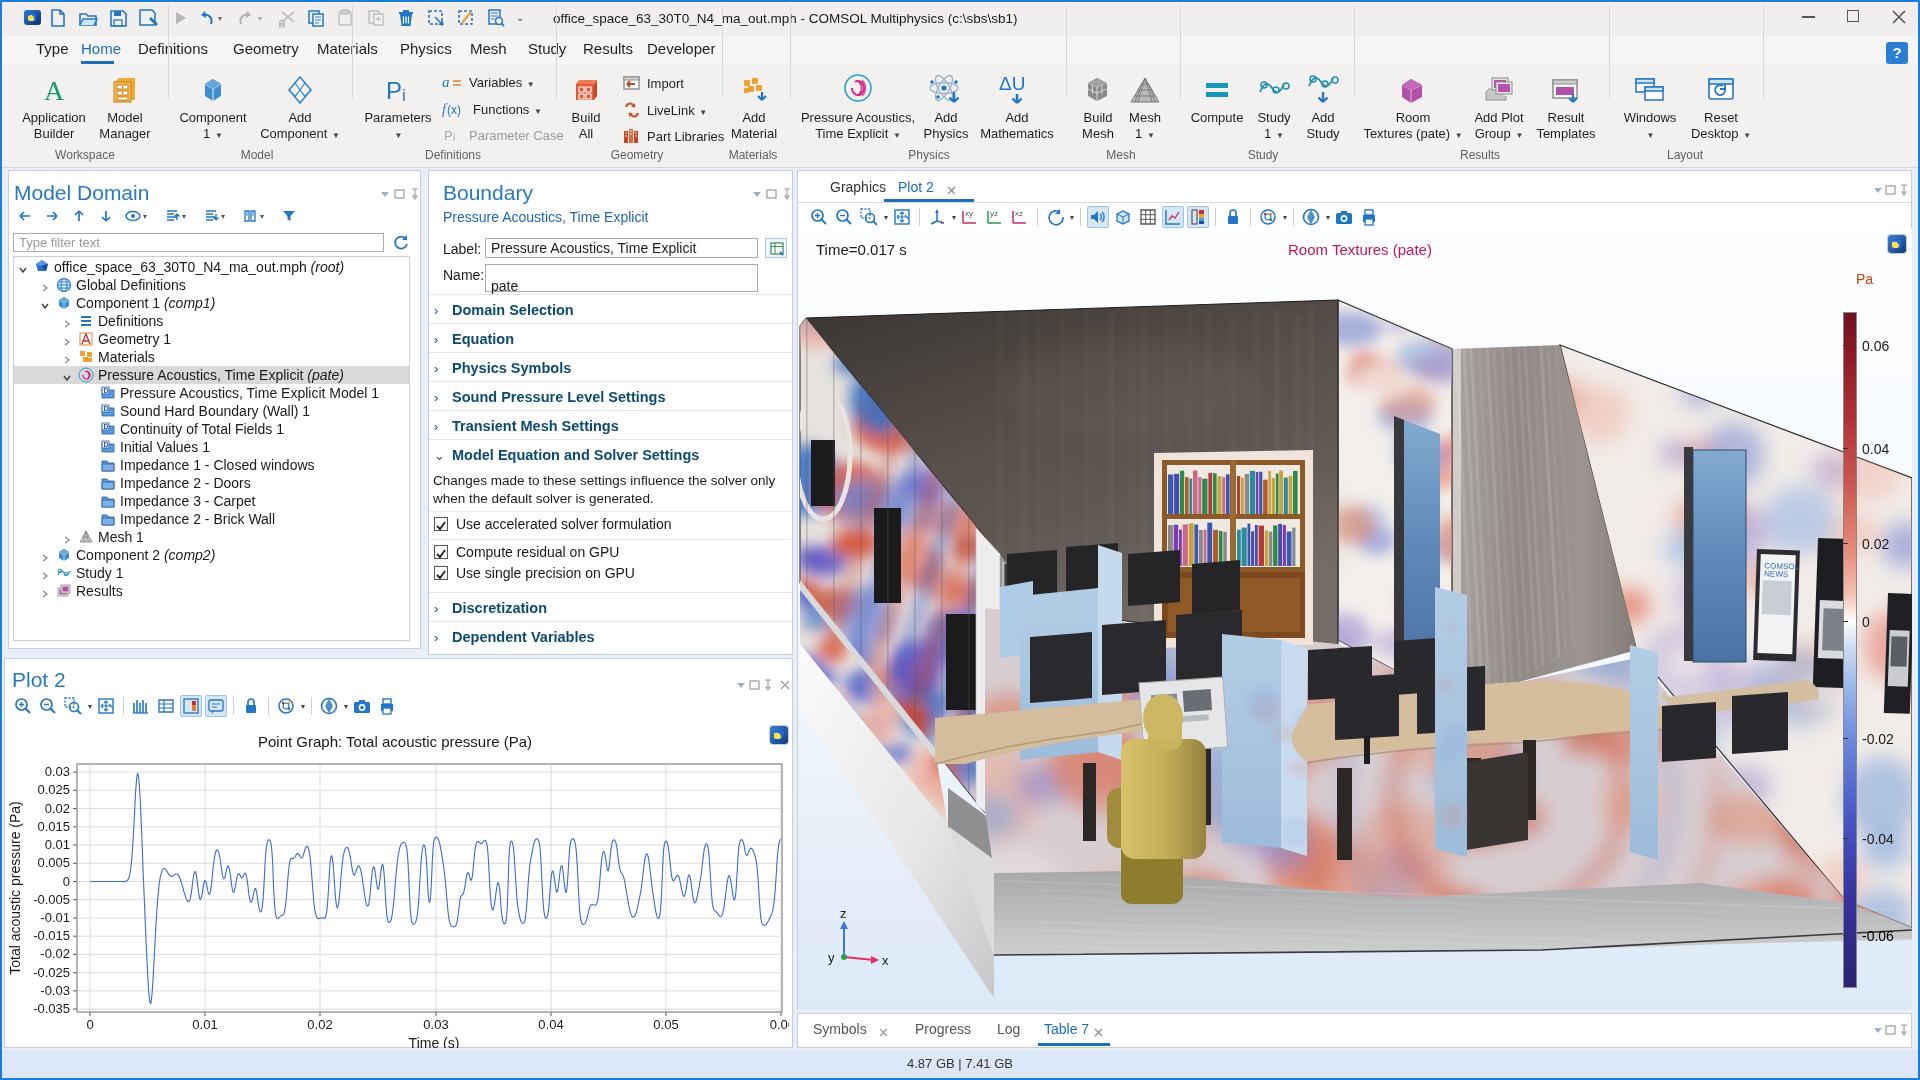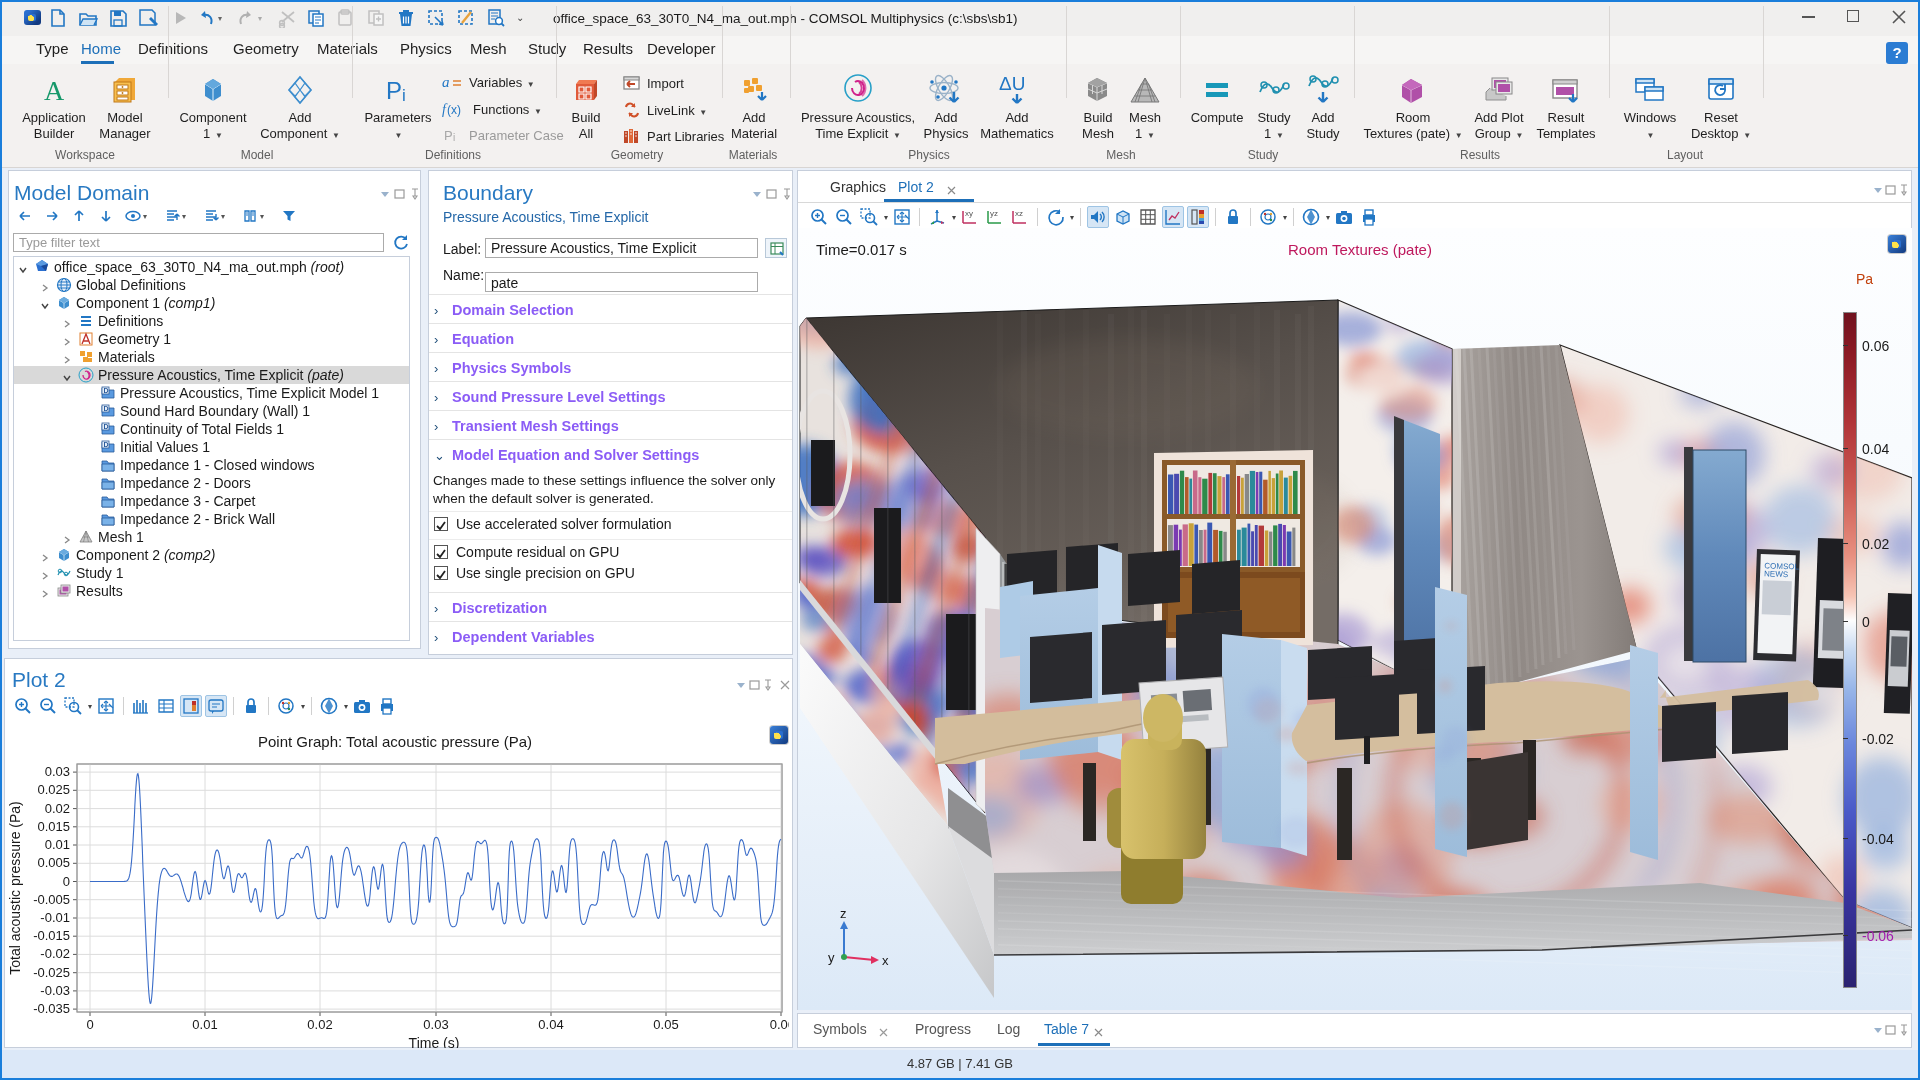--- a/index.html
+++ b/index.html
@@ -13,21 +13,21 @@
 .rbtn{position:absolute;text-align:center;font-size:13px;color:#1f1f1f;line-height:16px}
 .rbtn .ic{height:36px;display:flex;align-items:center;justify-content:center;margin-bottom:2px}
 .panel{position:absolute;background:#fff;border:1px solid #c6cedb}
 .ptitle{font-size:21px;color:#2879c2}
 .toolrow{position:absolute;display:flex;align-items:center;gap:3px}
 .ti{width:22px;height:22px;display:flex;align-items:center;justify-content:center}
 .ti.on{background:#d6e6f5;border:1px solid #9ec4e4;border-radius:2px}
 .tsep{width:1px;height:18px;background:#d0d0d0;margin:0 3px}
 .caret{font-size:8px;color:#444;margin-left:1px}
 .treerow{position:absolute;left:0;right:0;height:18px;font-size:14px;color:#1a1a1a;white-space:nowrap}
-.sechead{font-size:14.5px;font-weight:bold;color:#8b5cf6}
+.sechead{font-size:14.5px;font-weight:bold;color:#0c4a6e}
 .chev{color:#1f4e79;font-size:11px;font-weight:normal}
 </style></head><body>
 <div class="win"></div>
 <div class="titlebar"></div>
 <div class="abs" style="left:24px;top:10px;width:17px;height:15px;border-radius:3px;background:linear-gradient(135deg,#2a6fd0 20%,#123a80 80%)">
     <div class="abs" style="left:4px;top:4px;width:8px;height:7px;border-radius:2px;background:radial-gradient(circle at 35% 65%,#ffe24a 45%,#2a6fd0 50%)"></div>
   </div>
 <div class="abs" style="left:48px;top:8px;width:20px;height:20px"><svg width="20" height="20" viewBox="0 0 20 20">
       <path d="M4 2h8l4 4v12H4z" fill="none" stroke="#2277c4" stroke-width="1.6"></path>
       <path d="M12 2v4h4" fill="none" stroke="#2277c4" stroke-width="1.6"></path>
@@ -560,21 +560,21 @@
     </svg></div>
 <div class="abs" style="left:443px;top:209px;font-size:14px;color:#2467a8">Pressure Acoustics, Time Explicit</div>
 <div class="abs" style="left:443px;top:241px;font-size:14px;color:#1a1a1a">Label:</div>
 <div class="abs" style="left:485px;top:238px;width:273px;height:20px;border:1px solid #ababab;background:#fff;font-size:14px;color:#1a1a1a;padding:1px 5px">Pressure Acoustics, Time Explicit</div>
 <div class="abs" style="left:765px;top:238px;width:22px;height:20px;border:1px solid #b8c8d8;background:#eef4fa"><svg width="22" height="20" viewBox="0 0 22 20">
       <rect x="5" y="4" width="12" height="11" fill="#fff" stroke="#3a8a5a" stroke-width="1.2"></rect>
       <path d="M5 7.5h12M9 4v11" stroke="#3a8a5a"></path>
       <path d="M14 13l3 3" stroke="#2277c4" stroke-width="2"></path>
     </svg></div>
 <div class="abs" style="left:443px;top:267px;font-size:14px;color:#1a1a1a">Name:</div>
-<div class="abs" style="left:485px;top:272px;width:273px;height:20px;border:1px solid #ababab;background:#fff;font-size:14px;color:#1a1a1a;padding:2px 5px">pate</div>
+<div class="abs" style="left:485px;top:264px;width:273px;height:20px;border:1px solid #ababab;background:#fff;font-size:14px;color:#1a1a1a;padding:13px 5px">pate</div>
 <div class="abs" style="left:429px;top:294px;width:363px;height:1px;background:#e4e4e4"></div>
 <div class="abs chev" style="left:434px;top:303px;font-size:13px">›</div>
 <div class="abs sechead" style="left:452px;top:302px">Domain Selection</div>
 <div class="abs" style="left:429px;top:323px;width:363px;height:1px;background:#e4e4e4"></div>
 <div class="abs chev" style="left:434px;top:332px;font-size:13px">›</div>
 <div class="abs sechead" style="left:452px;top:331px">Equation</div>
 <div class="abs" style="left:429px;top:352px;width:363px;height:1px;background:#e4e4e4"></div>
 <div class="abs chev" style="left:434px;top:361px;font-size:13px">›</div>
 <div class="abs sechead" style="left:452px;top:360px">Physics Symbols</div>
 <div class="abs" style="left:429px;top:381px;width:363px;height:1px;background:#e4e4e4"></div>
@@ -1535,21 +1535,21 @@
 <div class="abs" style="left:1862px;top:441px;font-size:14px;color:#1a1a1a">0.04</div>
 <div class="abs" style="left:1843px;top:543px;width:5px;height:1px;background:#333"></div>
 <div class="abs" style="left:1862px;top:536px;font-size:14px;color:#1a1a1a">0.02</div>
 <div class="abs" style="left:1843px;top:621px;width:5px;height:1px;background:#333"></div>
 <div class="abs" style="left:1862px;top:614px;font-size:14px;color:#1a1a1a">0</div>
 <div class="abs" style="left:1843px;top:738px;width:5px;height:1px;background:#333"></div>
 <div class="abs" style="left:1862px;top:731px;font-size:14px;color:#1a1a1a">-0.02</div>
 <div class="abs" style="left:1843px;top:838px;width:5px;height:1px;background:#333"></div>
 <div class="abs" style="left:1862px;top:831px;font-size:14px;color:#1a1a1a">-0.04</div>
 <div class="abs" style="left:1843px;top:935px;width:5px;height:1px;background:#333"></div>
-<div class="abs" style="left:1862px;top:928px;font-size:14px;color:#a21caf">-0.06</div>
+<div class="abs" style="left:1862px;top:928px;font-size:14px;color:#000000">-0.06</div>
 <div class="panel" style="left:797px;top:1013px;width:1115px;height:35px"></div>
 <div class="abs" style="left:813px;top:1021px;font-size:14px;color:#555">Symbols</div>
 <div class="abs" style="left:878px;top:1024px;width:11px;height:11px"><svg width="11" height="11" viewBox="0 0 11 11">
       <path d="M2 2l7 7M9 2L2 9" stroke="#9a9a9a" stroke-width="1.2"></path>
     </svg></div>
 <div class="abs" style="left:915px;top:1021px;font-size:14px;color:#555">Progress</div>
 <div class="abs" style="left:997px;top:1021px;font-size:14px;color:#555">Log</div>
 <div class="abs" style="left:1044px;top:1021px;font-size:14px;color:#1d6fb8">Table 7</div>
 <div class="abs" style="left:1093px;top:1024px;width:11px;height:11px"><svg width="11" height="11" viewBox="0 0 11 11">
       <path d="M2 2l7 7M9 2L2 9" stroke="#8a8a8a" stroke-width="1.2"></path>

